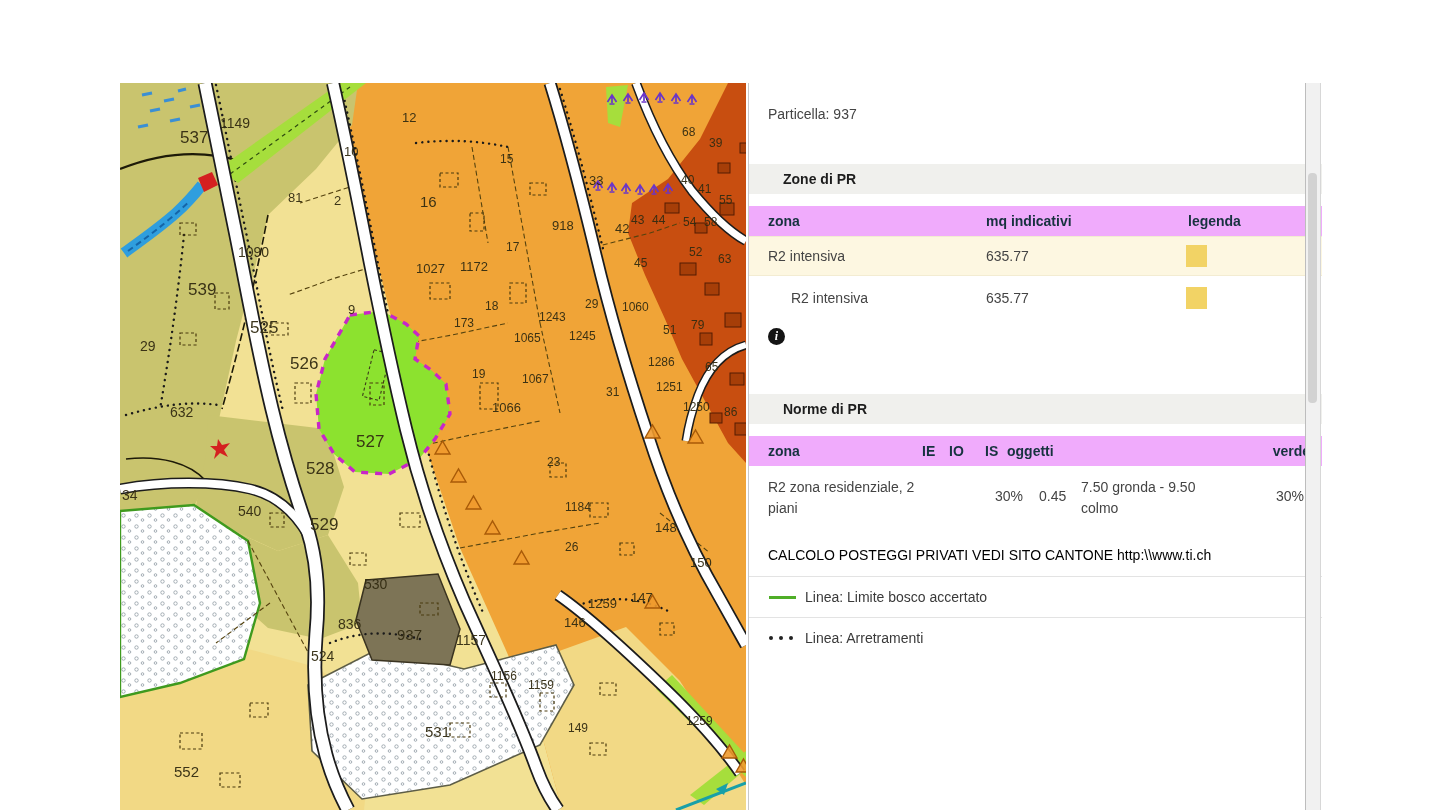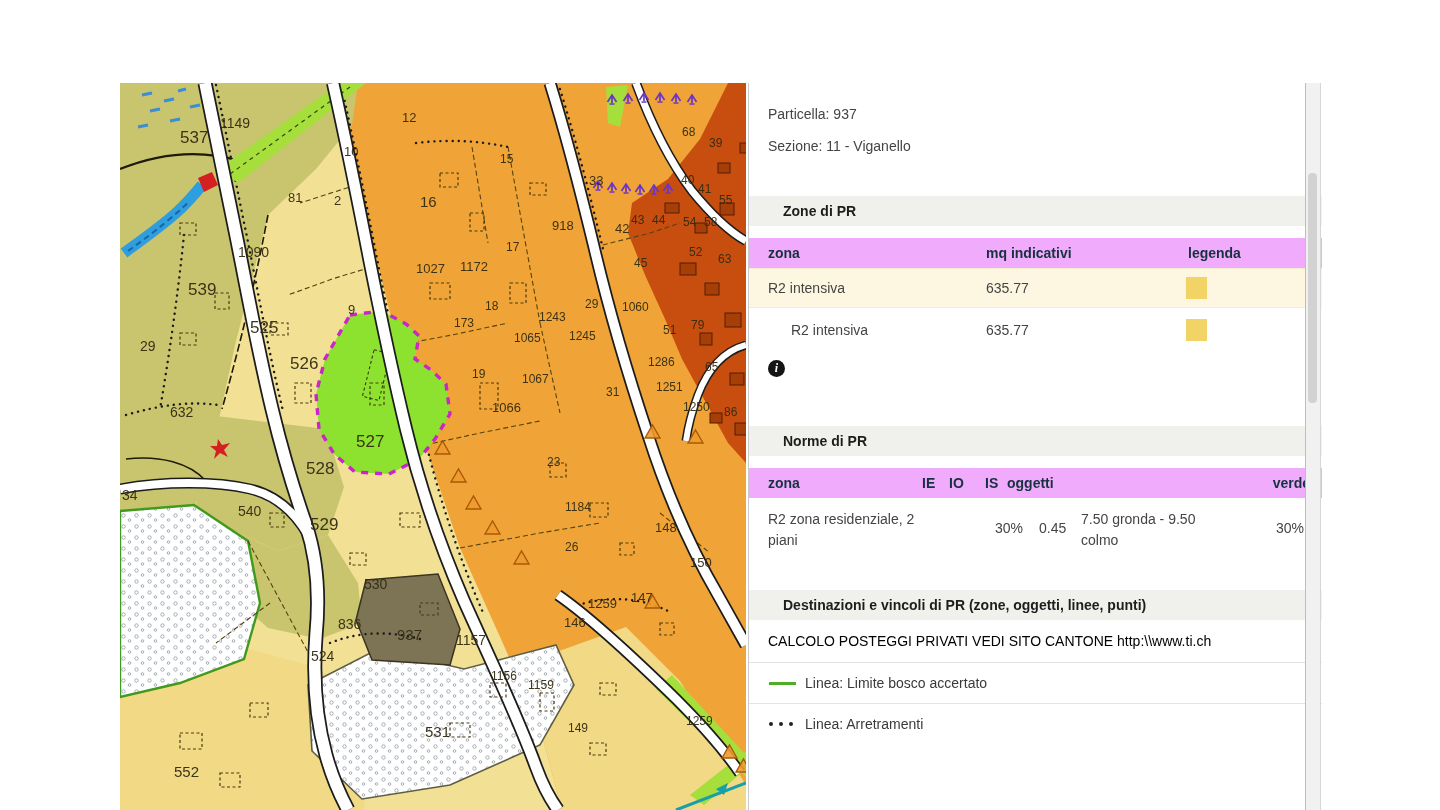--- a/index.html
+++ b/index.html
@@ -321,21 +321,20 @@
           <text x="511" y="519" font-size="13" class="mlabel">147</text>
           <text x="468" y="525" font-size="13" class="mlabel">1259</text>
           <text x="444" y="544" font-size="13" class="mlabel">146</text>
           <text x="566" y="642" font-size="12" class="mlabel">1259</text>
         </g>
     </svg>
   </div>
 
   <div id="panel">
     <div class="kv kv1">Particella: 937</div>
-    <div class="kv kv2">Sezione: 11 - Viganello</div>
 
     <div class="secbar">Zone di PR</div>
     <div class="thead">
       <span class="c-zona">zona</span>
       <span class="c-mq">mq indicativi</span>
       <span class="c-leg">legenda</span>
     </div>
     <div class="zrow cream">
       <span class="v-zona">R2 intensiva</span>
       <span class="v-mq">635.77</span>
@@ -360,21 +359,20 @@
       <span class="c-verde">verde</span>
     </div>
     <div class="nrow">
       <span class="n-zona">R2 zona residenziale, 2 piani</span>
       <span class="n-ie">30%</span>
       <span class="n-io">0.45</span>
       <span class="n-alt">7.50 gronda - 9.50 colmo</span>
       <span class="n-verde">30%</span>
     </div>
 
-    <div class="secbar b3">Destinazioni e vincoli di PR (zone, oggetti, linee, punti)</div>
     <div class="crow">
       <span>CALCOLO POSTEGGI PRIVATI VEDI SITO CANTONE http:\\www.ti.ch</span>
     </div>
     <div class="lrow">
       <span class="line-sample" style="background: rgb(79, 174, 40);"></span>
       <span class="txt">Linea: Limite bosco accertato</span>
     </div>
     <div class="lrow last">
       <span class="dots-sample"><i></i><i></i><i></i></span>
       <span class="txt">Linea: Arretramenti</span>

